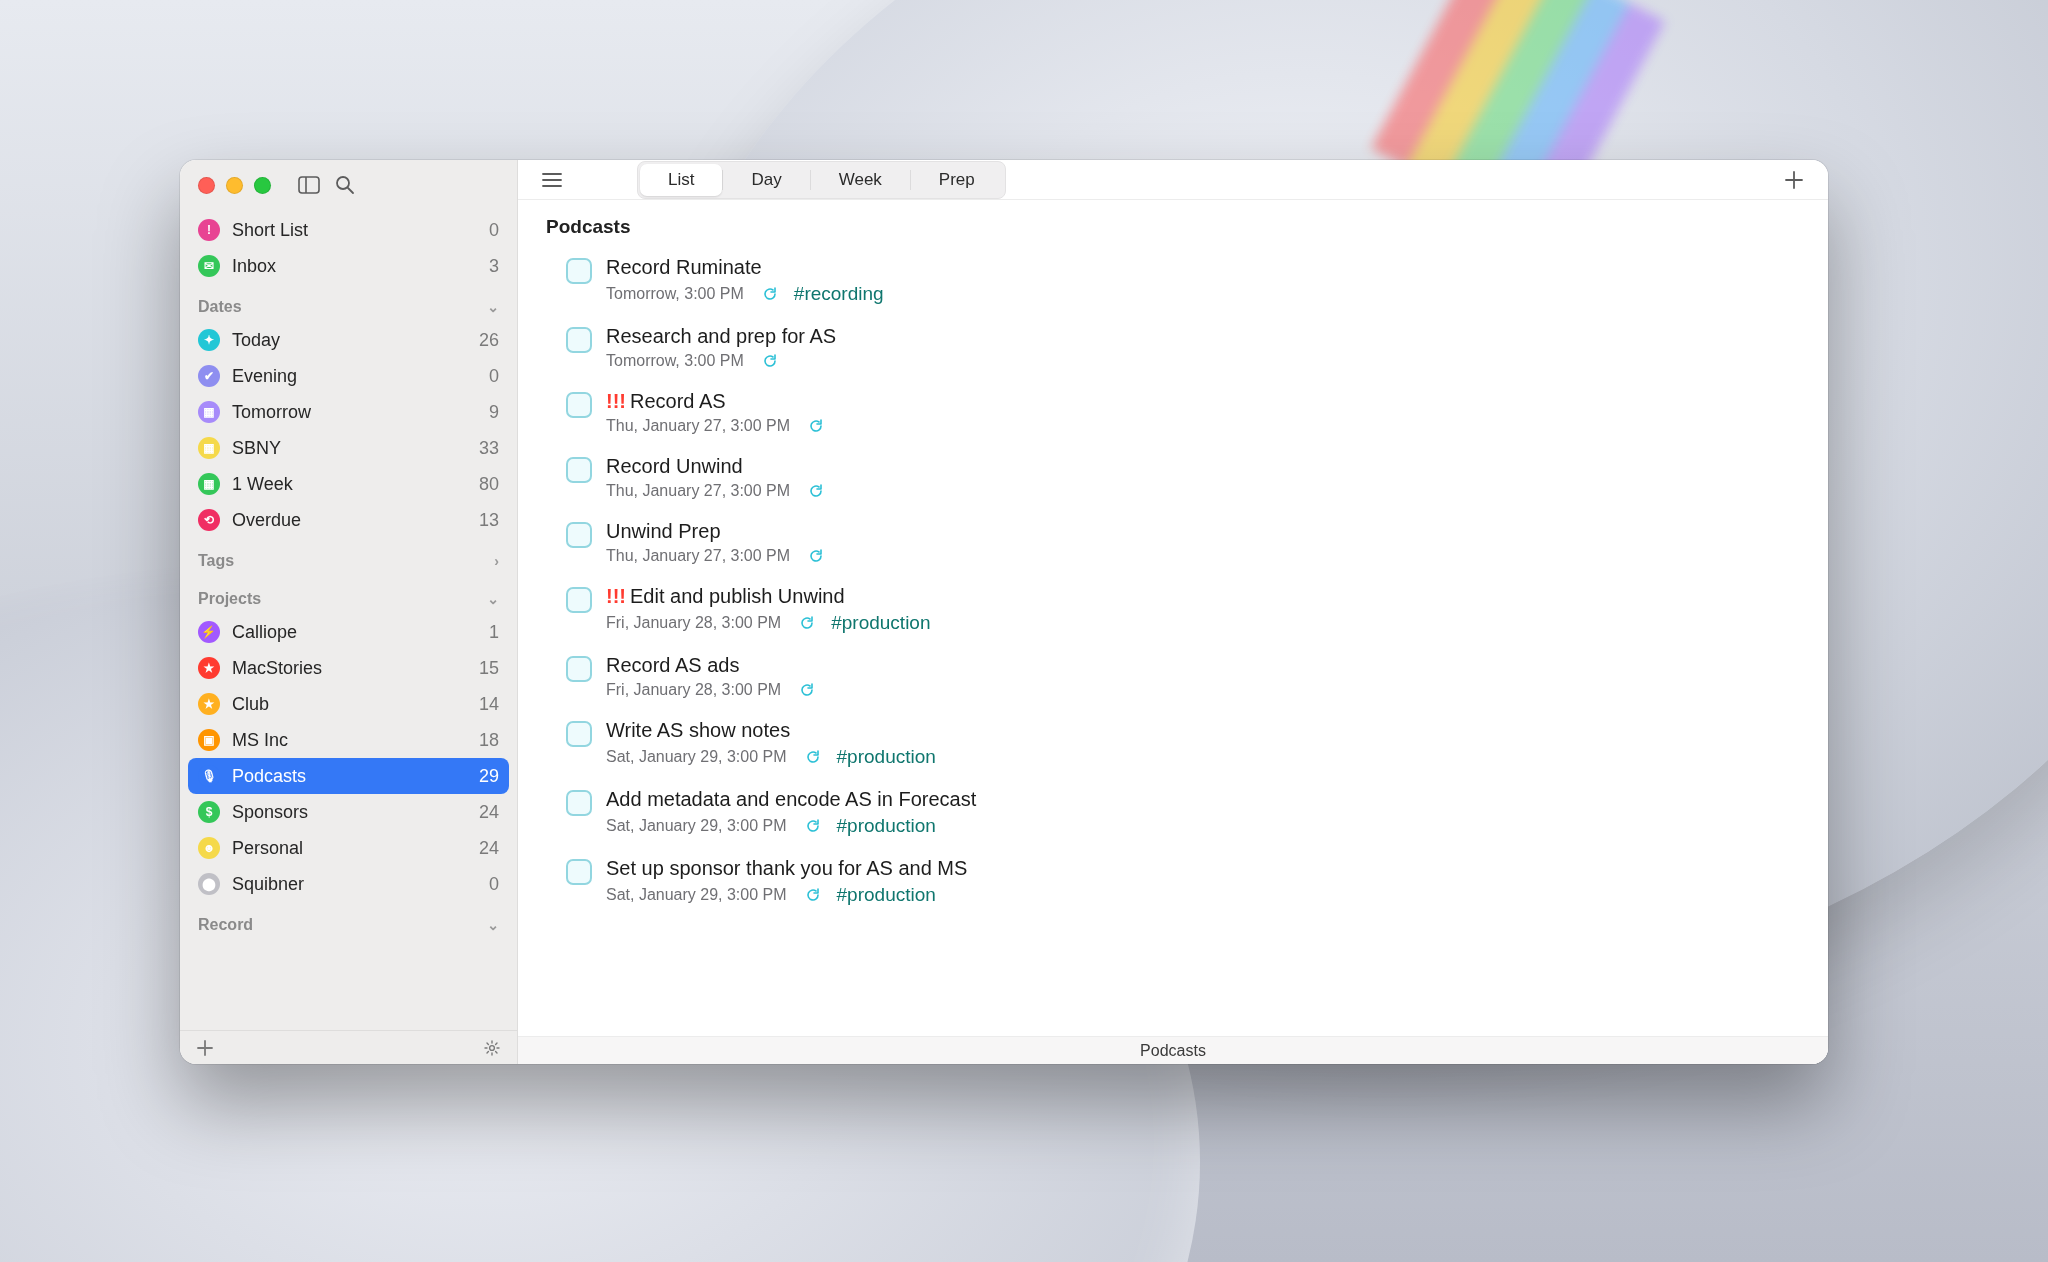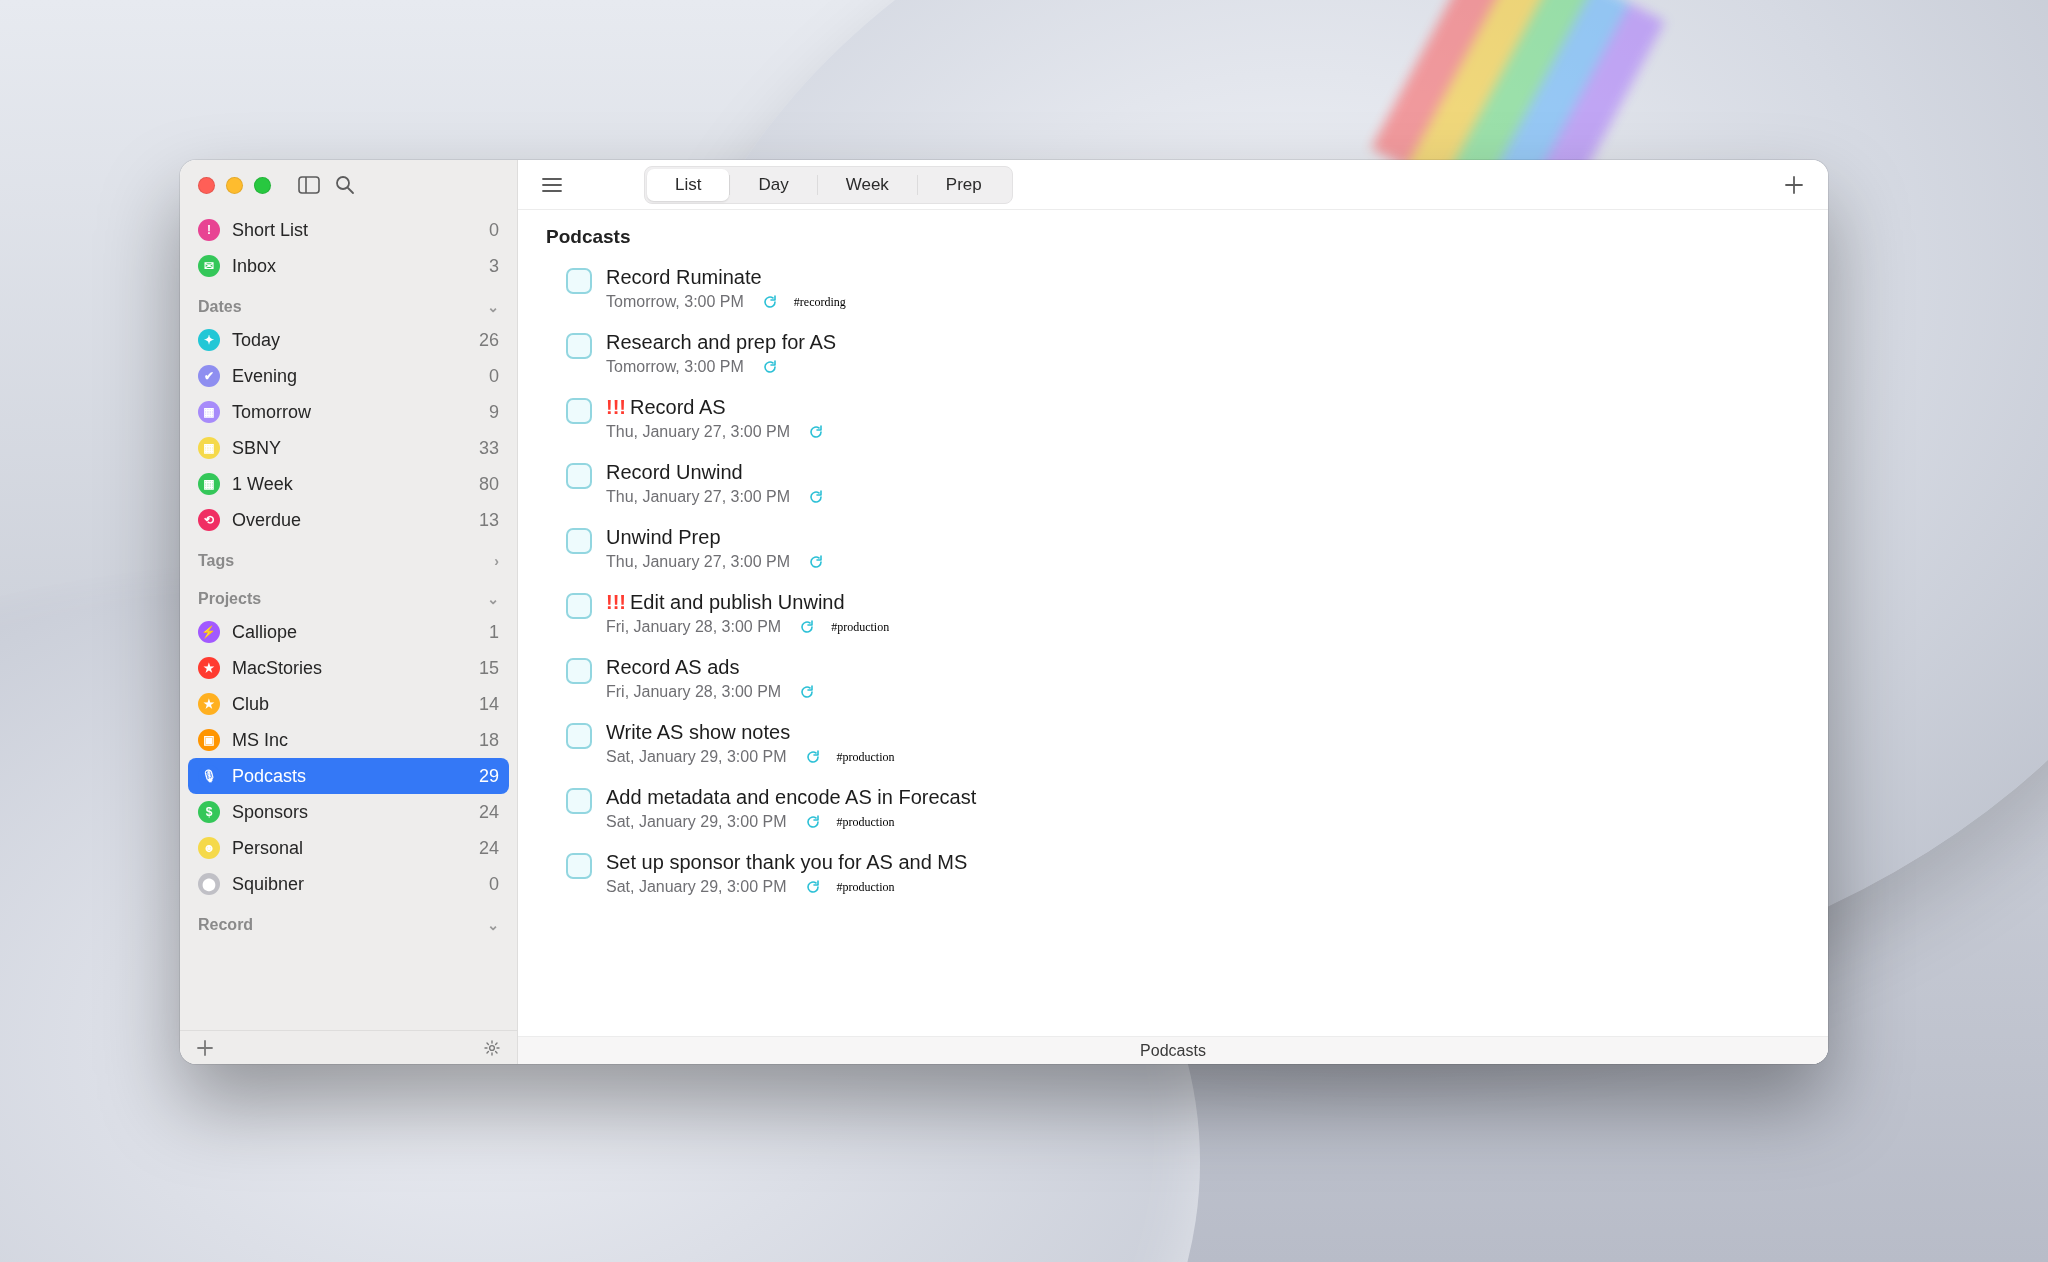--- a/index.html
+++ b/index.html
@@ -150,25 +150,25 @@
   .sb-footer .spacer { flex: 1; }
 
   
   .main {
     flex: 1;
     display: flex;
     flex-direction: column;
     background: #ffffff;
   }
   .toolbar {
-    height: 50px;
+    height: 40px;
     display: flex; align-items: center;
     border-bottom: 1px solid #ececec;
     padding: 0 20px;
-    gap: 28px;
+    gap: 21px;
   }
   .toolbar .spacer { flex: 1; }
   .seg {
     display: flex;
     background: #f0eff0;
     border-radius: 8px;
     padding: 2px;
     border: 1px solid #e3e2e3;
     margin-left: 50px;
   }
@@ -215,21 +215,21 @@
     border-radius: 7px;
     background: #eefbfd;
     flex-shrink: 0;
     margin-top: 2px;
   }
   .task .body { display: flex; flex-direction: column; gap: 4px; }
   .task .title { font-size: 20px; color: #1d1d1d; }
   .task .meta { font-size: 16px; color: #6f6f73; display:flex; align-items:center; gap:18px;}
   .task .pri { color: #ff3b30; font-weight: 700; margin-right: 4px; }
   .task .repeat { color: #2cc0d6; font-size:14px; }
-  .task .tag { color: #000000; font-size:12px;font-family:Liberation Serif, serif; }
+  .task .tag { color: #0f766e; font-size:19px; }
 
   .bottom-bar {
     height: 28px;
     background: #f7f6f6;
     border-top: 1px solid #ececec;
     display: flex; align-items: center; justify-content: center;
     font-size: 16px; color: #3a3a3a;
   }
 
   

